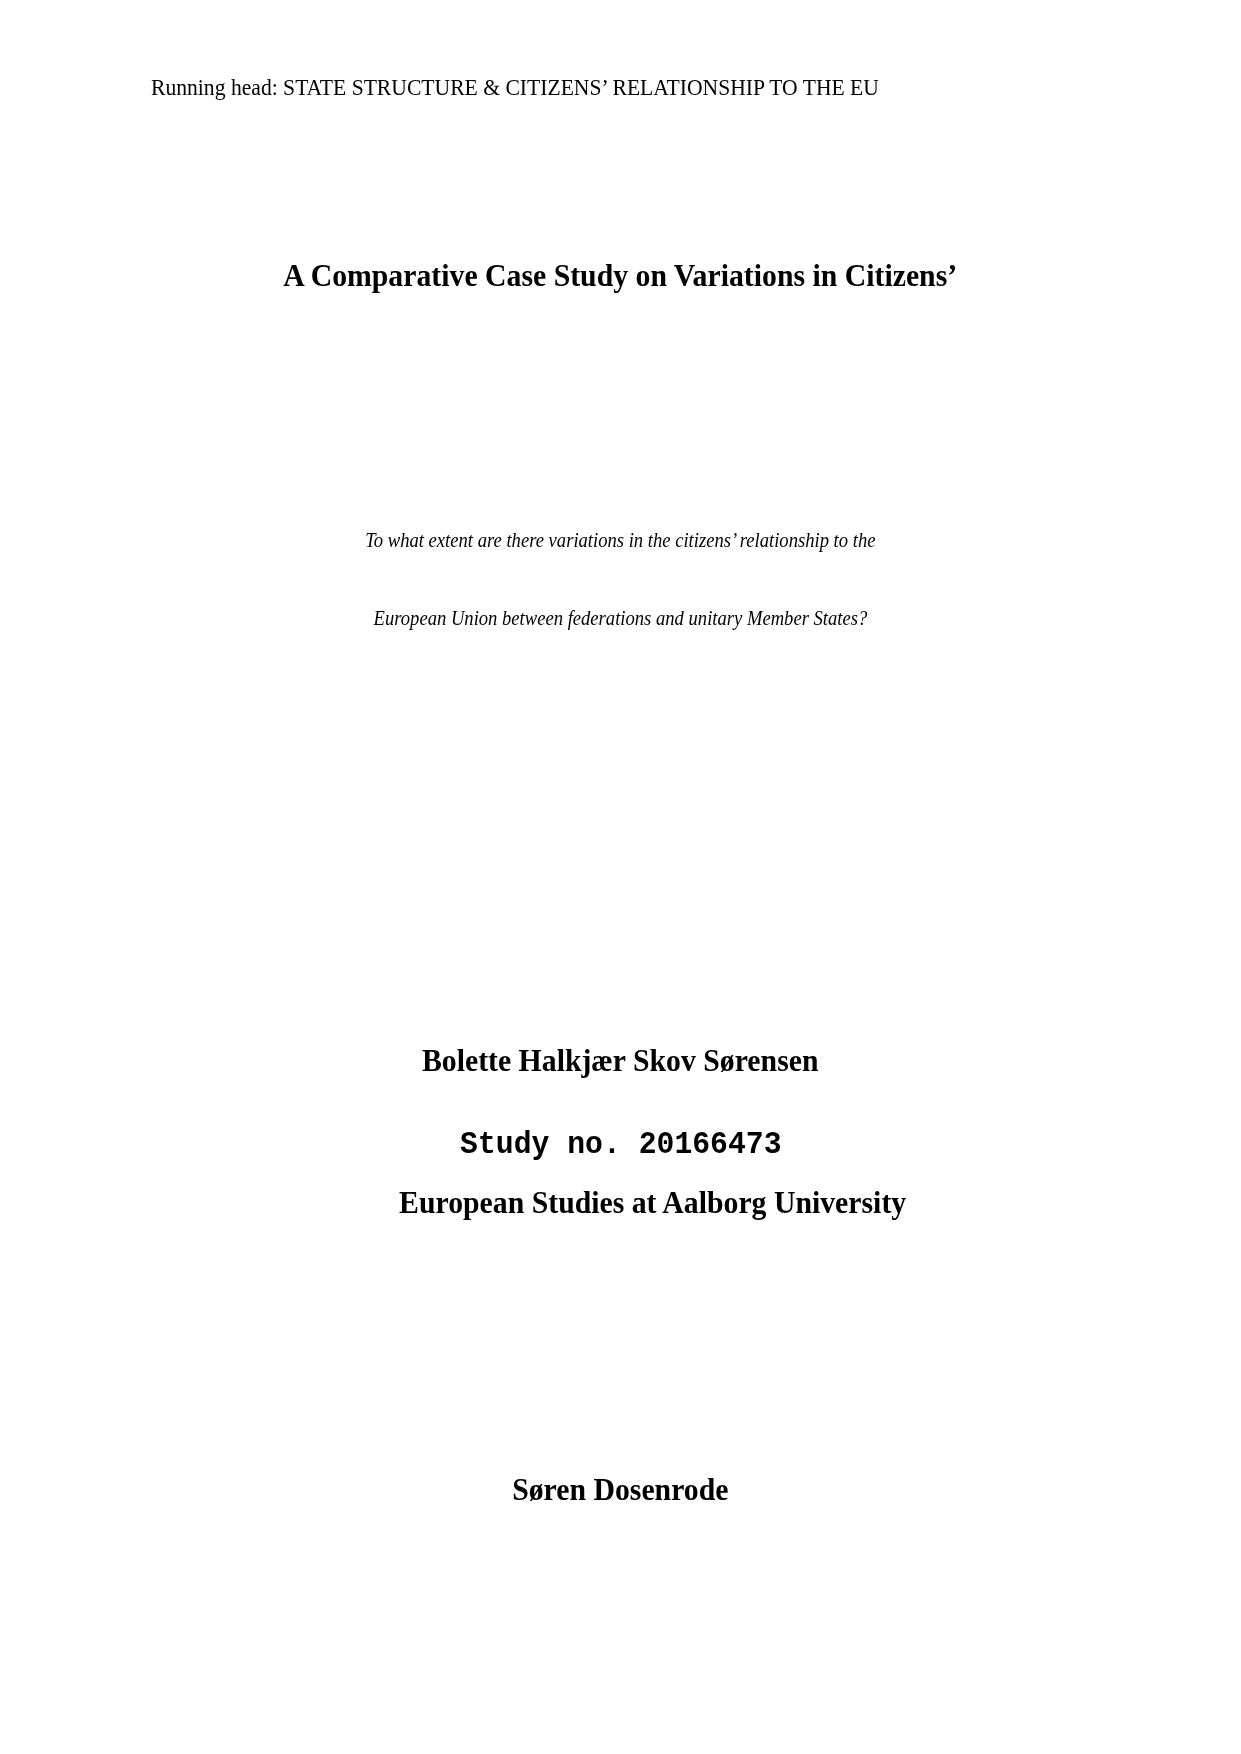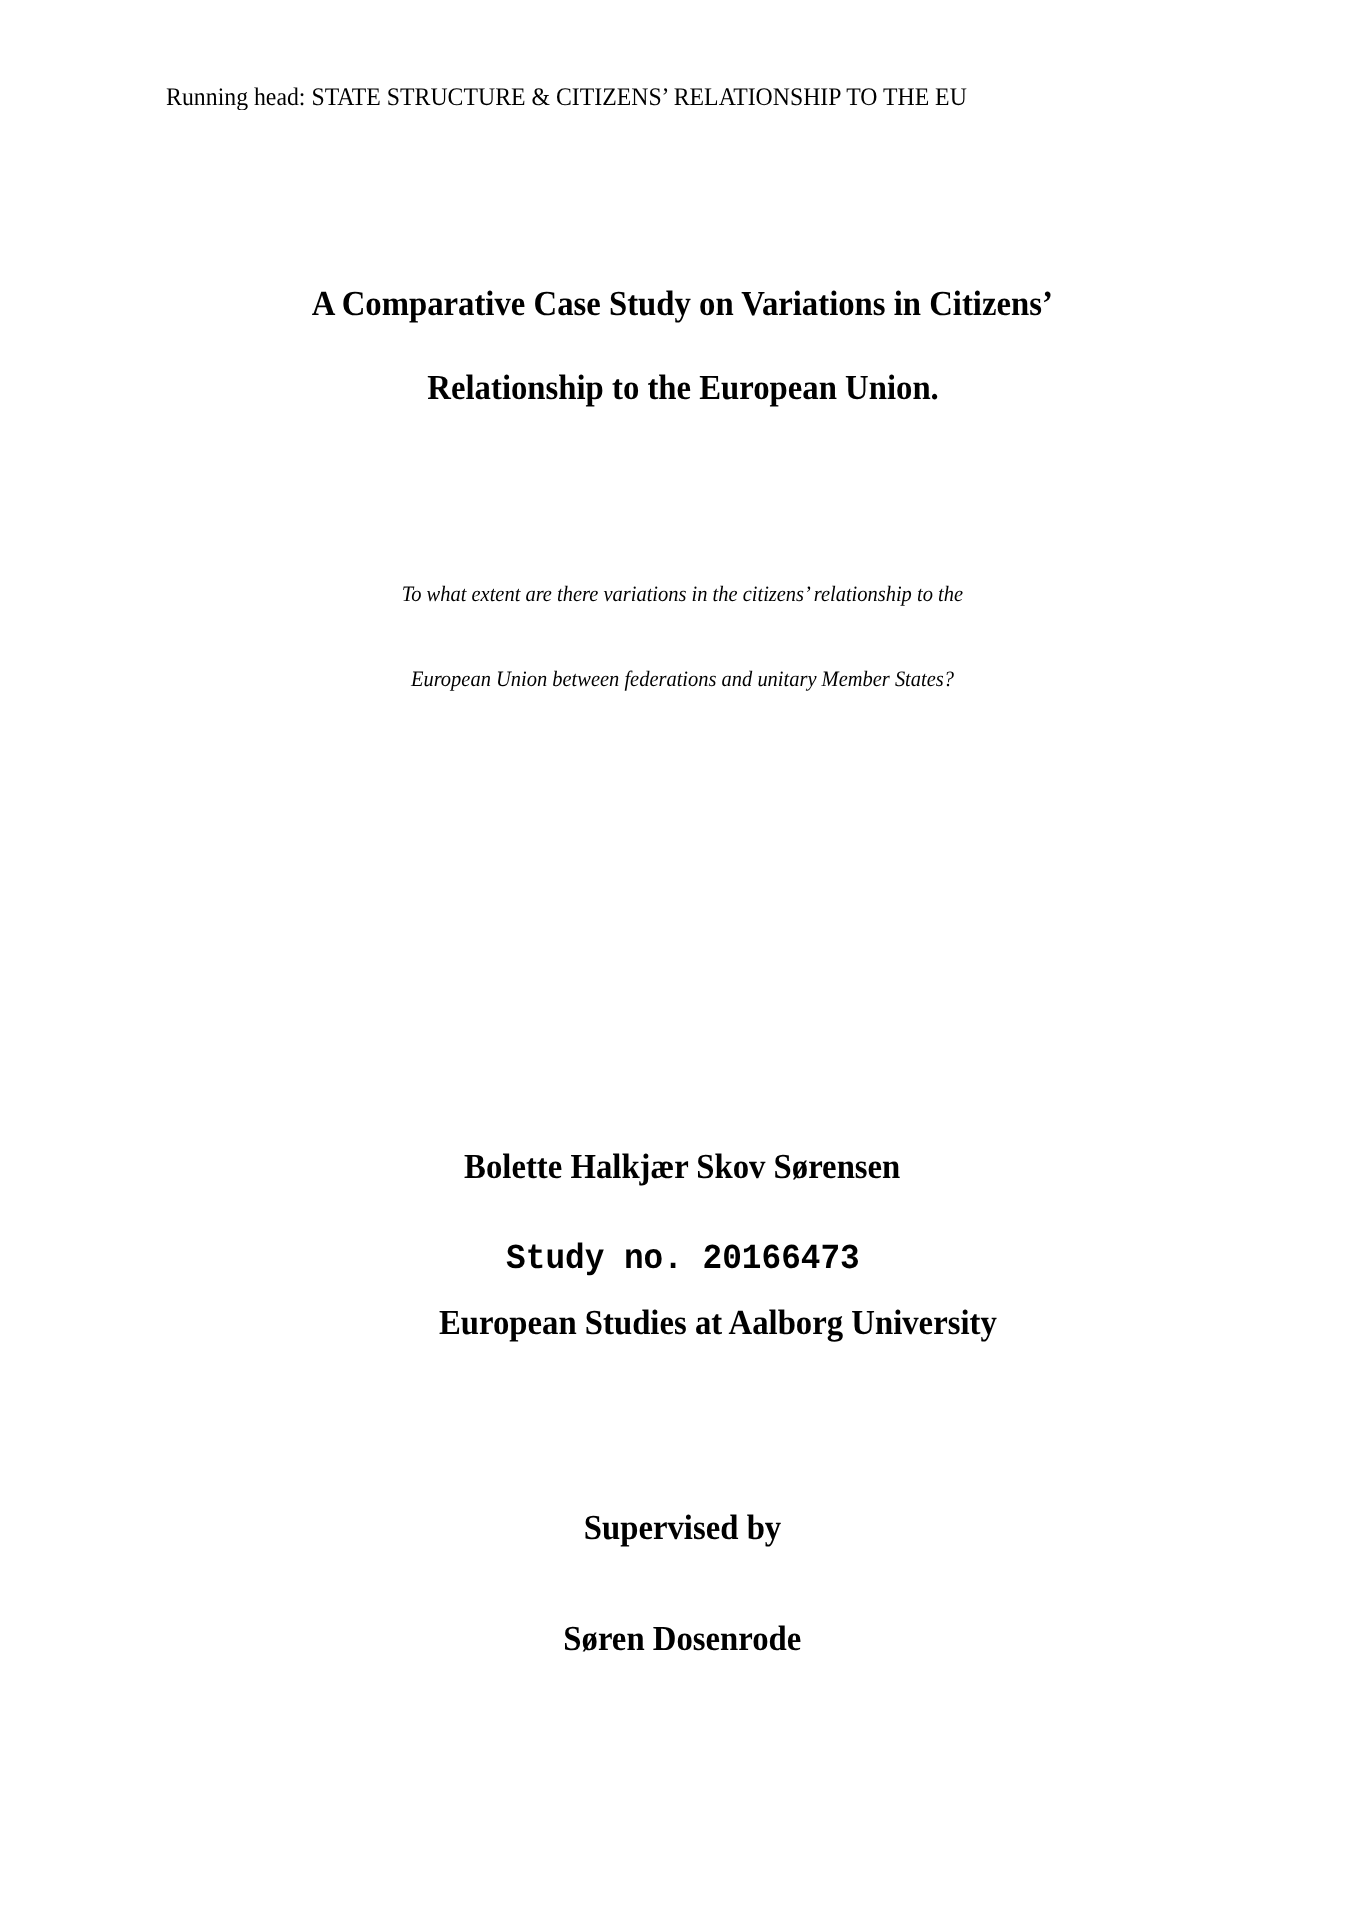--- a/index.html
+++ b/index.html
@@ -59,41 +59,35 @@
 </head>
 <body>
 
 <div class="page">
 
   <div class="running-head">Running head: STATE STRUCTURE &amp; CITIZENS’ RELATIONSHIP TO THE EU</div>
 
   <div class="line title" style="top:256px;">
     <span class="squeeze">A Comparative Case Study on Variations in Citizens’</span>
   </div>
-  <div class="line title" style="top:333px;">
-    <span class="squeeze">Relationship to the European Union.</span>
-  </div>
 
   <div class="line question" style="top:521px;">
     <span class="squeeze">To what extent are there variations in the citizens’ relationship to the</span>
   </div>
   <div class="line question" style="top:599px;text-align:center;">
     <span class="squeeze">European Union between federations and unitary Member States?</span>
   </div>
 
   <div class="line meta" style="top:994px;margin-top:47px;">
     <span class="squeeze">Bolette Halkjær Skov Sørensen</span>
   </div>
   <div class="line meta" style="top:1126px;font-family:Liberation Mono, monospace;">
     <span class="squeeze">Study no. 20166473</span>
   </div>
   <div class="line meta" style="top:1183px;padding-left:32px;">
     <span class="squeeze">European Studies at Aalborg University</span>
   </div>
 
-  <div class="line meta" style="top:1369px;">
-    <span class="squeeze">Supervised by</span>
-  </div>
   <div class="line meta" style="top:1426px;margin-top:44px;">
     <span class="squeeze">Søren Dosenrode</span>
   </div>
 
 </div>
 
 </body></html>

